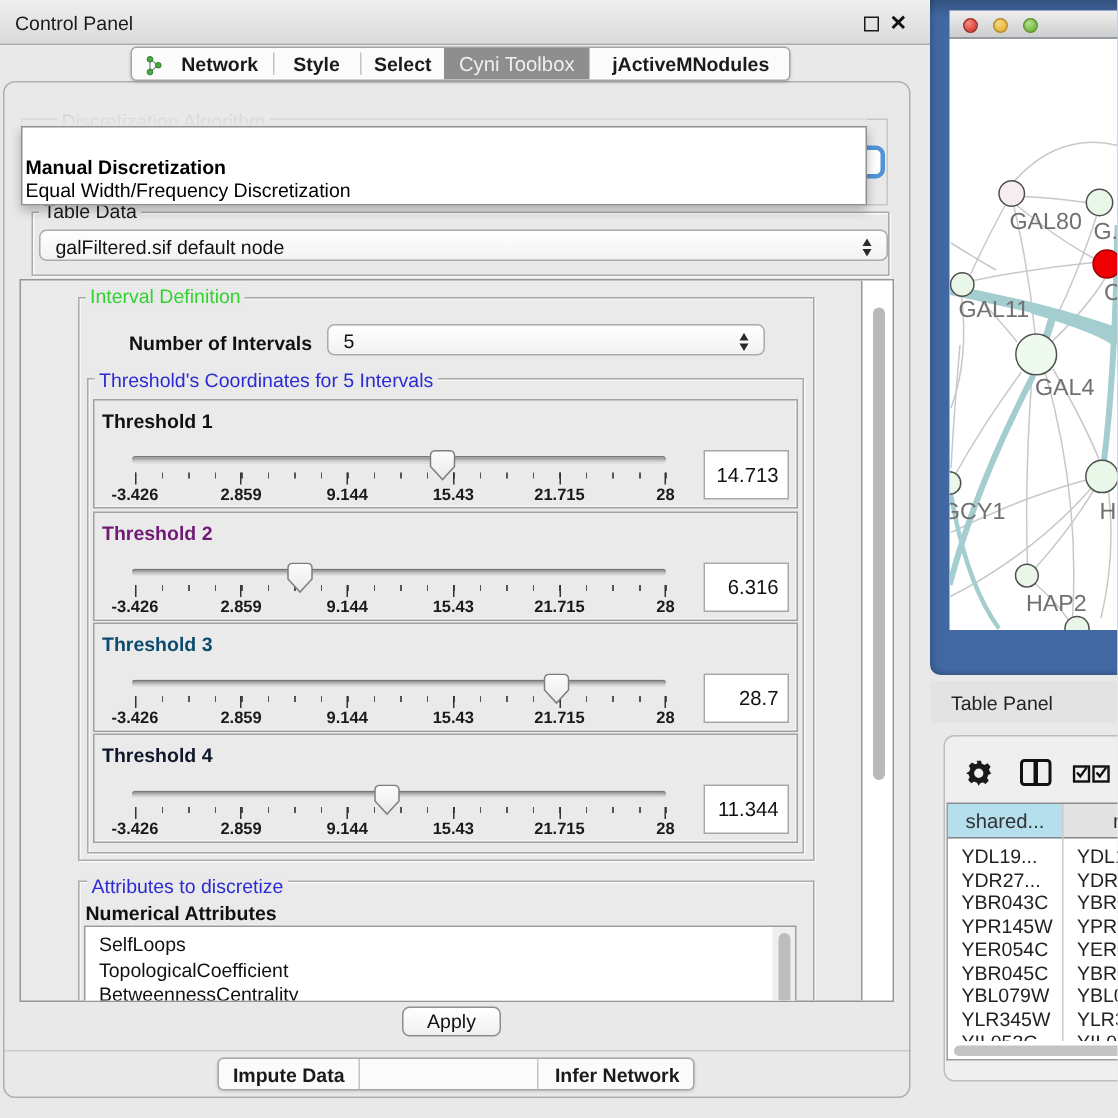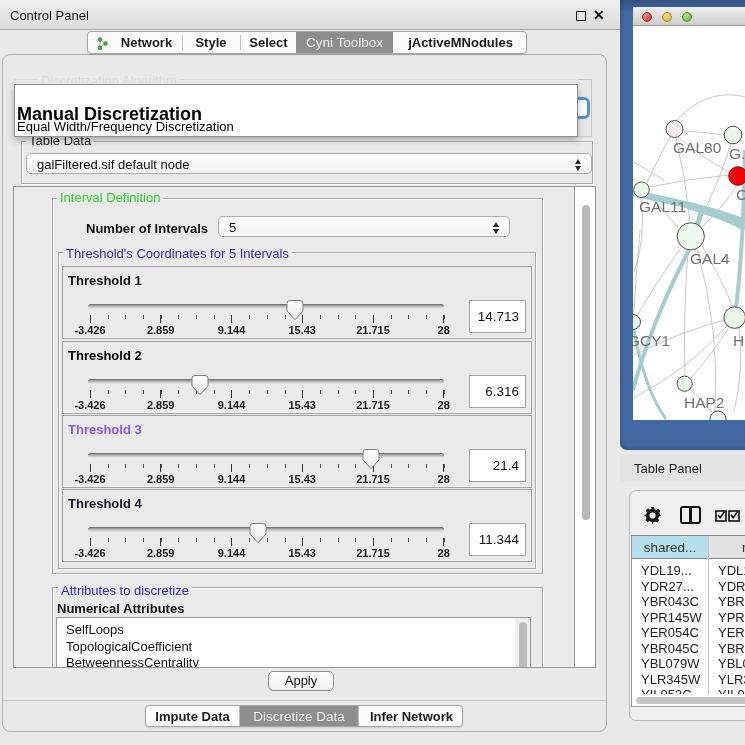--- a/index.html
+++ b/index.html
@@ -87,21 +87,21 @@
             <stop offset="0" stop-color="#FDFDFD"></stop>
             <stop offset="0.55" stop-color="#F2F2F2"></stop>
             <stop offset="1" stop-color="#E8E8E8"></stop>
           </linearGradient>
         </defs>
         <path d="M1 3.5 A3 3 0 0 1 4 0.5 H14 A3 3 0 0 1 17 3.5 V11 L9 19.7 L1 11 Z" fill="url(#tg0)" stroke="#7E7E7E" stroke-width="1"></path>
       </svg>
   <div class="vbox" style="left:406px;top:32.5px;">14.713</div>
   </div>
   <div class="panelb" style="left:48px;top:154px;width:470px;height:73px;">
-  <div style="position:absolute;left:5px;top:6px;font-size:13px;font-weight:bold;color:#000000;">Threshold 2</div>
+  <div style="position:absolute;left:5px;top:6px;font-size:13px;font-weight:bold;color:#701a75;">Threshold 2</div>
   <div class="track" style="left:24.5px;top:37px;width:356.5px;"></div>
   <div style="position:absolute;left:26.5px;top:48px;width:356px;height:4px;background:repeating-linear-gradient(90deg,#555 0 1px,transparent 1px 17.685px);"></div>
   <div style="position:absolute;left:26.5px;top:48px;width:1px;height:7.5px;background:#333;"></div>
   <div style="position:absolute;left:97.2px;top:48px;width:1px;height:7.5px;background:#333;"></div>
   <div style="position:absolute;left:168.0px;top:48px;width:1px;height:7.5px;background:#333;"></div>
   <div style="position:absolute;left:238.7px;top:48px;width:1px;height:7.5px;background:#333;"></div>
   <div style="position:absolute;left:309.5px;top:48px;width:1px;height:7.5px;background:#333;"></div>
   <div style="position:absolute;left:380.2px;top:48px;width:1px;height:7.5px;background:#333;"></div>
   <div class="tlab" style="left:27px;top:56.5px;">-3.426</div>
   <div class="tlab" style="left:97.7px;top:56.5px;">2.859</div>
@@ -115,21 +115,21 @@
             <stop offset="0" stop-color="#FDFDFD"></stop>
             <stop offset="0.55" stop-color="#F2F2F2"></stop>
             <stop offset="1" stop-color="#E8E8E8"></stop>
           </linearGradient>
         </defs>
         <path d="M1 3.5 A3 3 0 0 1 4 0.5 H14 A3 3 0 0 1 17 3.5 V11 L9 19.7 L1 11 Z" fill="url(#tg1)" stroke="#7E7E7E" stroke-width="1"></path>
       </svg>
   <div class="vbox" style="left:406px;top:32.5px;">6.316</div>
   </div>
   <div class="panelb" style="left:48px;top:228px;width:470px;height:73px;">
-  <div style="position:absolute;left:5px;top:6px;font-size:13px;font-weight:bold;color:#8b5cf6;">Threshold 3</div>
+  <div style="position:absolute;left:5px;top:6px;font-size:13px;font-weight:bold;color:#0c4a6e;">Threshold 3</div>
   <div class="track" style="left:24.5px;top:37px;width:356.5px;"></div>
   <div style="position:absolute;left:26.5px;top:48px;width:356px;height:4px;background:repeating-linear-gradient(90deg,#555 0 1px,transparent 1px 17.685px);"></div>
   <div style="position:absolute;left:26.5px;top:48px;width:1px;height:7.5px;background:#333;"></div>
   <div style="position:absolute;left:97.2px;top:48px;width:1px;height:7.5px;background:#333;"></div>
   <div style="position:absolute;left:168.0px;top:48px;width:1px;height:7.5px;background:#333;"></div>
   <div style="position:absolute;left:238.7px;top:48px;width:1px;height:7.5px;background:#333;"></div>
   <div style="position:absolute;left:309.5px;top:48px;width:1px;height:7.5px;background:#333;"></div>
   <div style="position:absolute;left:380.2px;top:48px;width:1px;height:7.5px;background:#333;"></div>
   <div class="tlab" style="left:27px;top:56.5px;">-3.426</div>
   <div class="tlab" style="left:97.7px;top:56.5px;">2.859</div>
@@ -140,21 +140,21 @@
   <svg style="position:absolute;left:299.0px;top:33px;" width="18" height="21" viewBox="0 0 18 21">
         <defs>
           <linearGradient id="tg2" x1="0" y1="0" x2="0" y2="1">
             <stop offset="0" stop-color="#FDFDFD"></stop>
             <stop offset="0.55" stop-color="#F2F2F2"></stop>
             <stop offset="1" stop-color="#E8E8E8"></stop>
           </linearGradient>
         </defs>
         <path d="M1 3.5 A3 3 0 0 1 4 0.5 H14 A3 3 0 0 1 17 3.5 V11 L9 19.7 L1 11 Z" fill="url(#tg2)" stroke="#7E7E7E" stroke-width="1"></path>
       </svg>
-  <div class="vbox" style="left:406px;top:32.5px;">21.4</div>
+  <div class="vbox" style="left:406px;top:32.5px;">28.7</div>
   </div>
   <div class="panelb" style="left:48px;top:302px;width:470px;height:73px;">
   <div style="position:absolute;left:5px;top:6px;font-size:13px;font-weight:bold;color:#0f172a;">Threshold 4</div>
   <div class="track" style="left:24.5px;top:37px;width:356.5px;"></div>
   <div style="position:absolute;left:26.5px;top:48px;width:356px;height:4px;background:repeating-linear-gradient(90deg,#555 0 1px,transparent 1px 17.685px);"></div>
   <div style="position:absolute;left:26.5px;top:48px;width:1px;height:7.5px;background:#333;"></div>
   <div style="position:absolute;left:97.2px;top:48px;width:1px;height:7.5px;background:#333;"></div>
   <div style="position:absolute;left:168.0px;top:48px;width:1px;height:7.5px;background:#333;"></div>
   <div style="position:absolute;left:238.7px;top:48px;width:1px;height:7.5px;background:#333;"></div>
   <div style="position:absolute;left:309.5px;top:48px;width:1px;height:7.5px;background:#333;"></div>
@@ -192,21 +192,20 @@
     <div style="position:absolute;left:7px;top:18px;width:8px;height:315px;background:#B9B9B9;border-radius:4px;"></div>
   </div>
 </div>
 
 <div class="abs" style="left:268px;top:671px;width:66px;height:20px;background:linear-gradient(#FFFFFF,#F0F0F0);border:1px solid #8E8E8E;border-radius:5px;text-align:center;font-size:13px;line-height:18px;color:#111;">Apply</div>
 <div class="abs" style="left:3px;top:700px;width:603px;height:1px;background:#CACACA;"></div>
 
 <div class="tstrip" style="left:145px;top:705px;width:318px;height:22px;">
   <div class="seg" style="left:0;width:93px;line-height:21px;">Impute Data</div>
   <div class="vsep" style="left:93px;top:0;bottom:0;"></div>
-  <div class="seg sel" style="left:94px;width:118px;line-height:21px;">Discretize Data</div>
   <div class="vsep" style="left:212px;top:0;bottom:0;"></div>
   <div class="seg" style="left:213px;width:105px;line-height:21px;">Infer Network</div>
 </div>
 
 <div class="tstrip" style="left:87px;top:31px;width:440px;height:23px;">
   <svg style="position:absolute;left:9px;top:5px;" width="12" height="14" viewBox="0 0 12 14">
     <line x1="3" y1="2.5" x2="8.5" y2="6.5" stroke="#999" stroke-width="1"></line>
     <line x1="3" y1="11" x2="8.5" y2="6.5" stroke="#999" stroke-width="1"></line>
     <line x1="3" y1="2.5" x2="3" y2="11" stroke="#999" stroke-width="1"></line>
     <circle cx="3" cy="2.5" r="1.9" fill="#44AA44" stroke="#2A7A2A" stroke-width="0.6"></circle>
@@ -216,21 +215,21 @@
   <div class="seg" style="left:24px;width:69px;line-height:22px;">Network</div>
   <div class="vsep" style="left:93.5px;"></div>
   <div class="seg" style="left:94px;width:58px;line-height:22px;">Style</div>
   <div class="vsep" style="left:152px;"></div>
   <div class="seg" style="left:153px;width:55px;line-height:22px;">Select</div>
   <div class="seg sel" style="left:208px;width:97px;line-height:22px;">Cyni Toolbox</div>
   <div class="seg" style="left:305px;width:135px;line-height:22px;">jActiveMNodules</div>
 </div>
 
 <div class="abs" style="left:14px;top:84px;width:564px;height:53px;background:#fff;border:1px solid #909090;box-shadow:0 3px 7px rgba(0,0,0,0.28);">
-  <div style="position:absolute;left:2px;top:19px;font-size:18px;font-weight:bold;color:#000;">Manual Discretization</div>
+  <div style="position:absolute;left:2px;top:19px;font-size:13px;font-weight:bold;color:#000;">Manual Discretization</div>
   <div style="position:absolute;left:2px;top:34px;font-size:13px;color:#000;">Equal Width/Frequency Discretization</div>
 </div>
 <div class="abs" style="left:14px;top:70px;width:564px;height:14px;background:linear-gradient(rgba(233,233,233,0),rgba(233,233,233,0.85));"></div>
 
 <div class="abs" style="left:620px;top:0;width:125px;height:450px;background:linear-gradient(#33527F,#4168A3 12px);border-radius:0 0 0 7px;box-shadow:inset 2px -2px 3px rgba(0,0,0,0.15);"></div>
 <div class="abs" style="left:633px;top:7px;width:112px;height:19px;background:linear-gradient(#EFEFEF,#CDCDCD);border-bottom:1px solid #9A9A9A;">
   <div style="position:absolute;left:9px;top:4.5px;width:10px;height:10px;border-radius:50%;background:radial-gradient(circle at 35% 30%,#F98A80,#D8453C 70%);border:1px solid #9E2F28;"></div>
   <div style="position:absolute;left:29px;top:4.5px;width:10px;height:10px;border-radius:50%;background:radial-gradient(circle at 35% 30%,#F6D887,#E9B73E 70%);border:1px solid #B98A1F;"></div>
   <div style="position:absolute;left:49px;top:4.5px;width:10px;height:10px;border-radius:50%;background:radial-gradient(circle at 35% 30%,#B4E08B,#77BB46 70%);border:1px solid #5A9426;"></div>
 </div>

